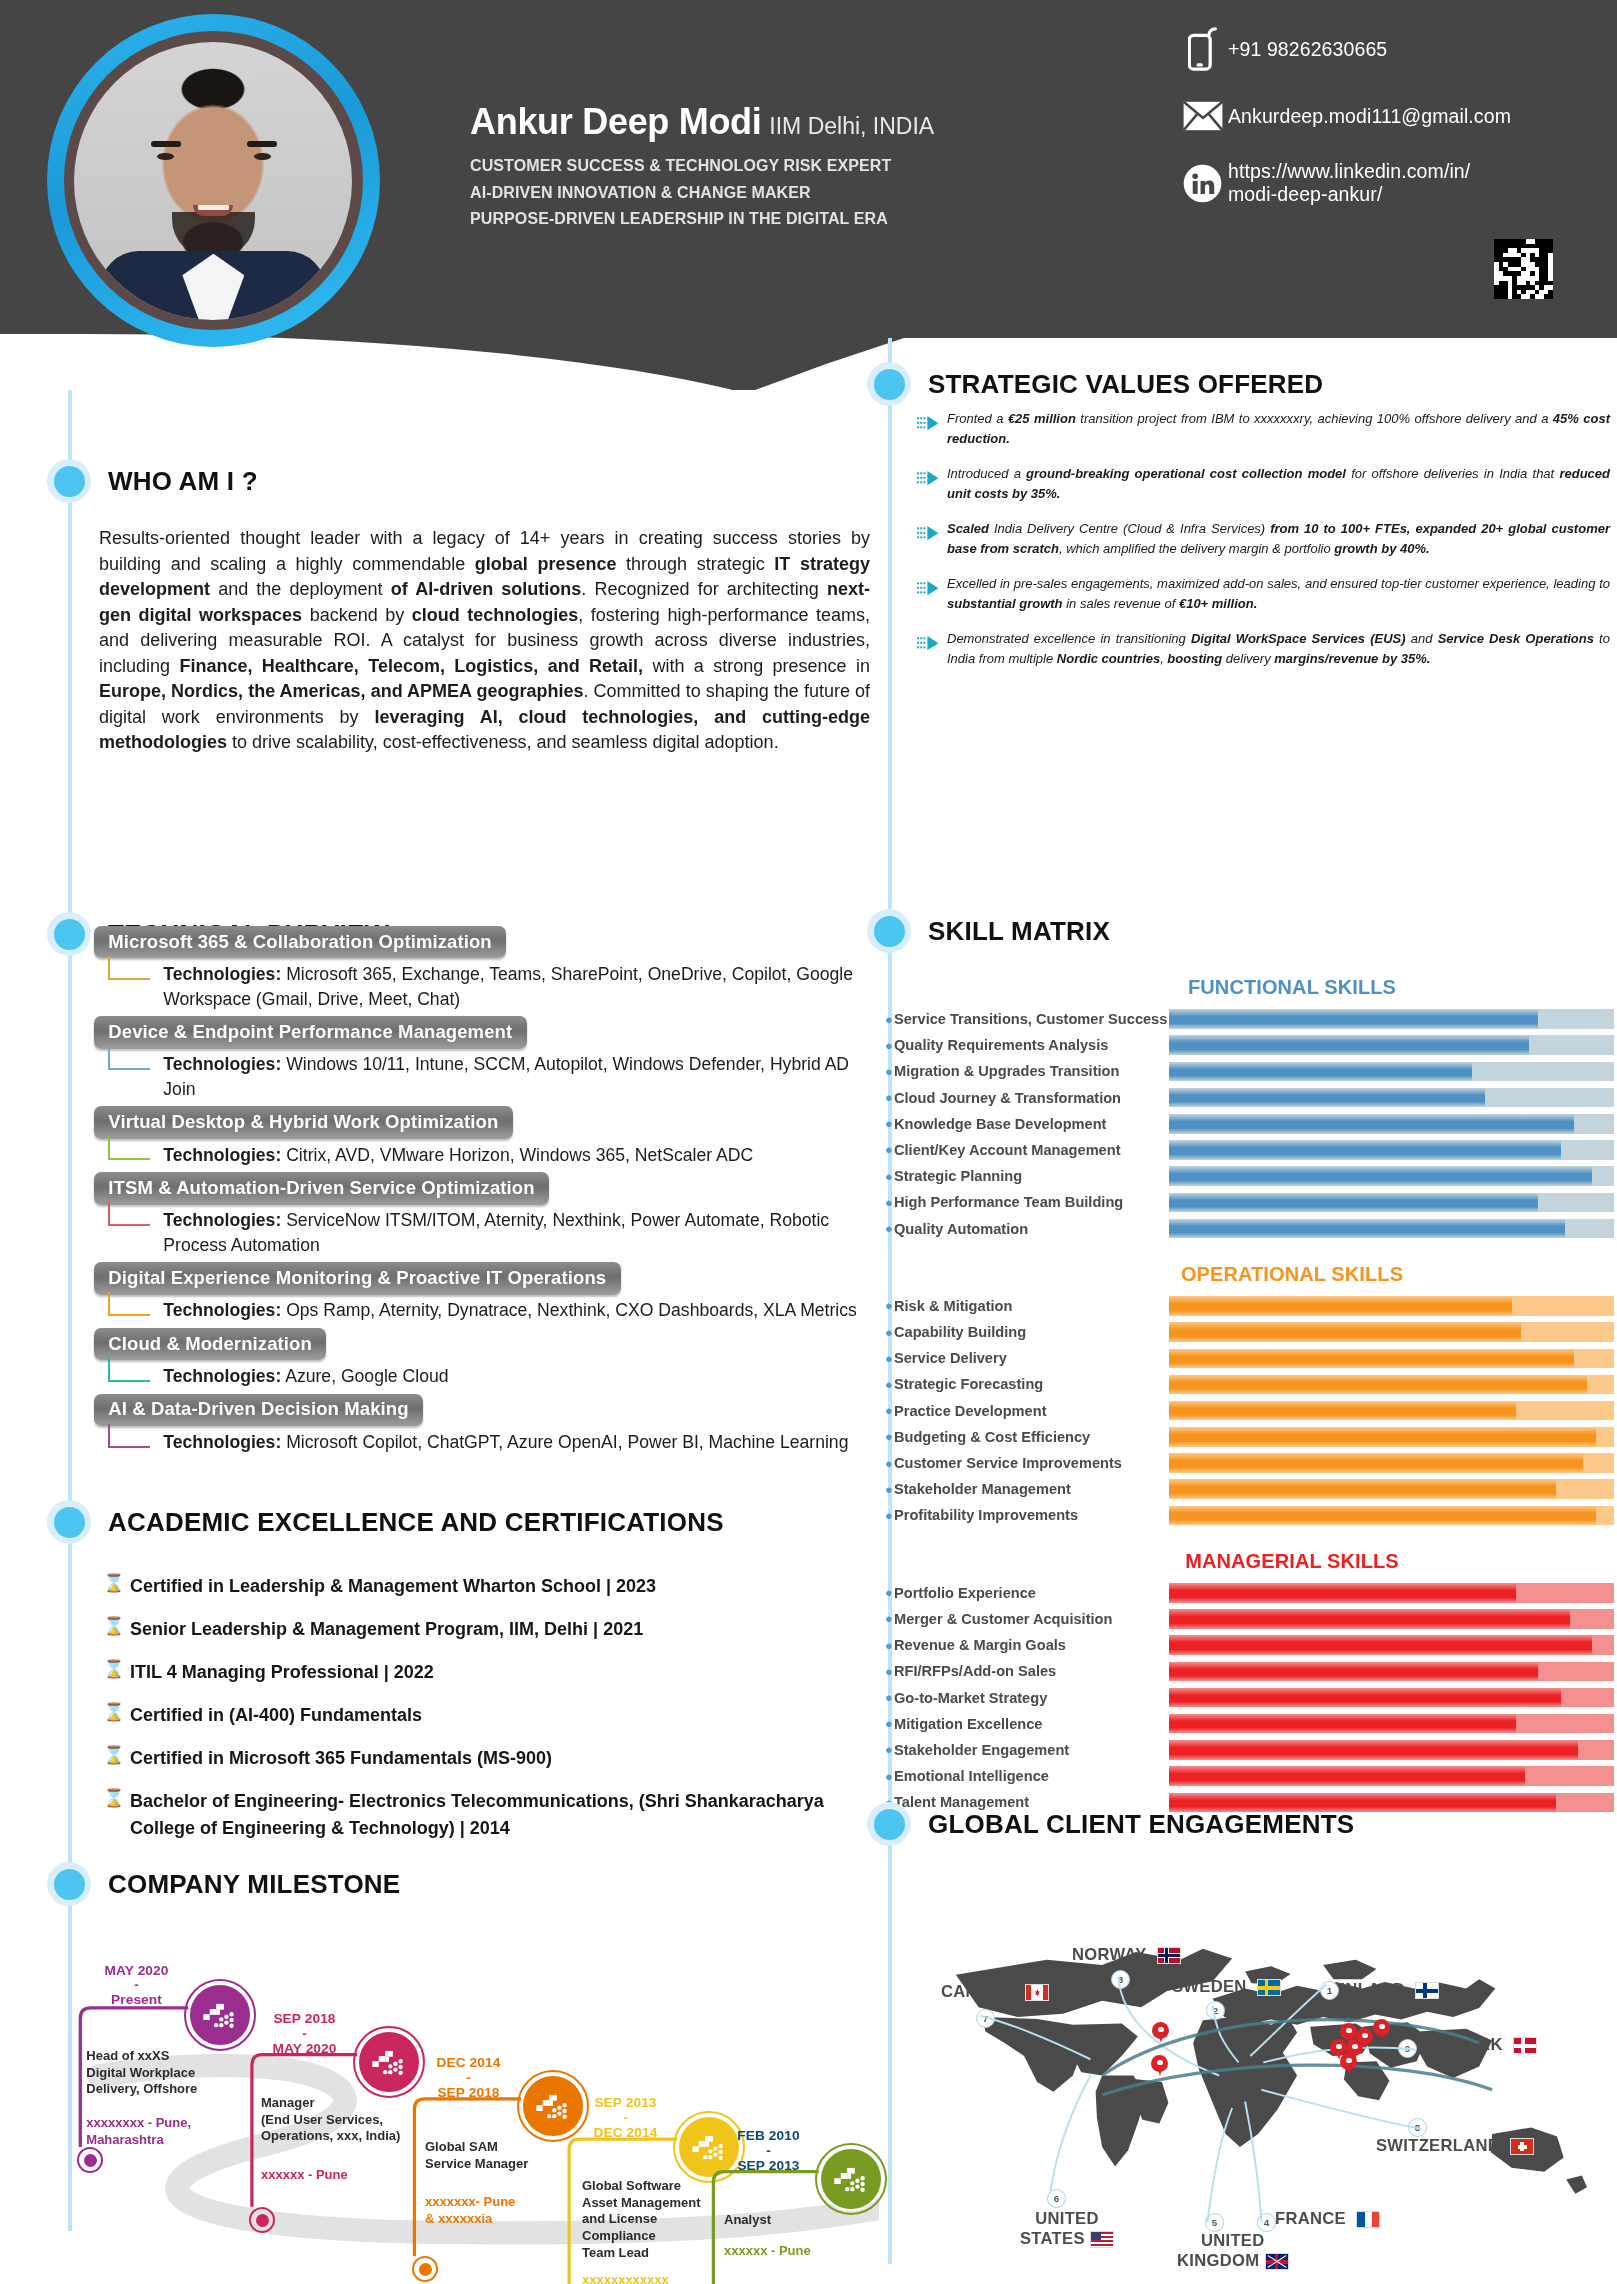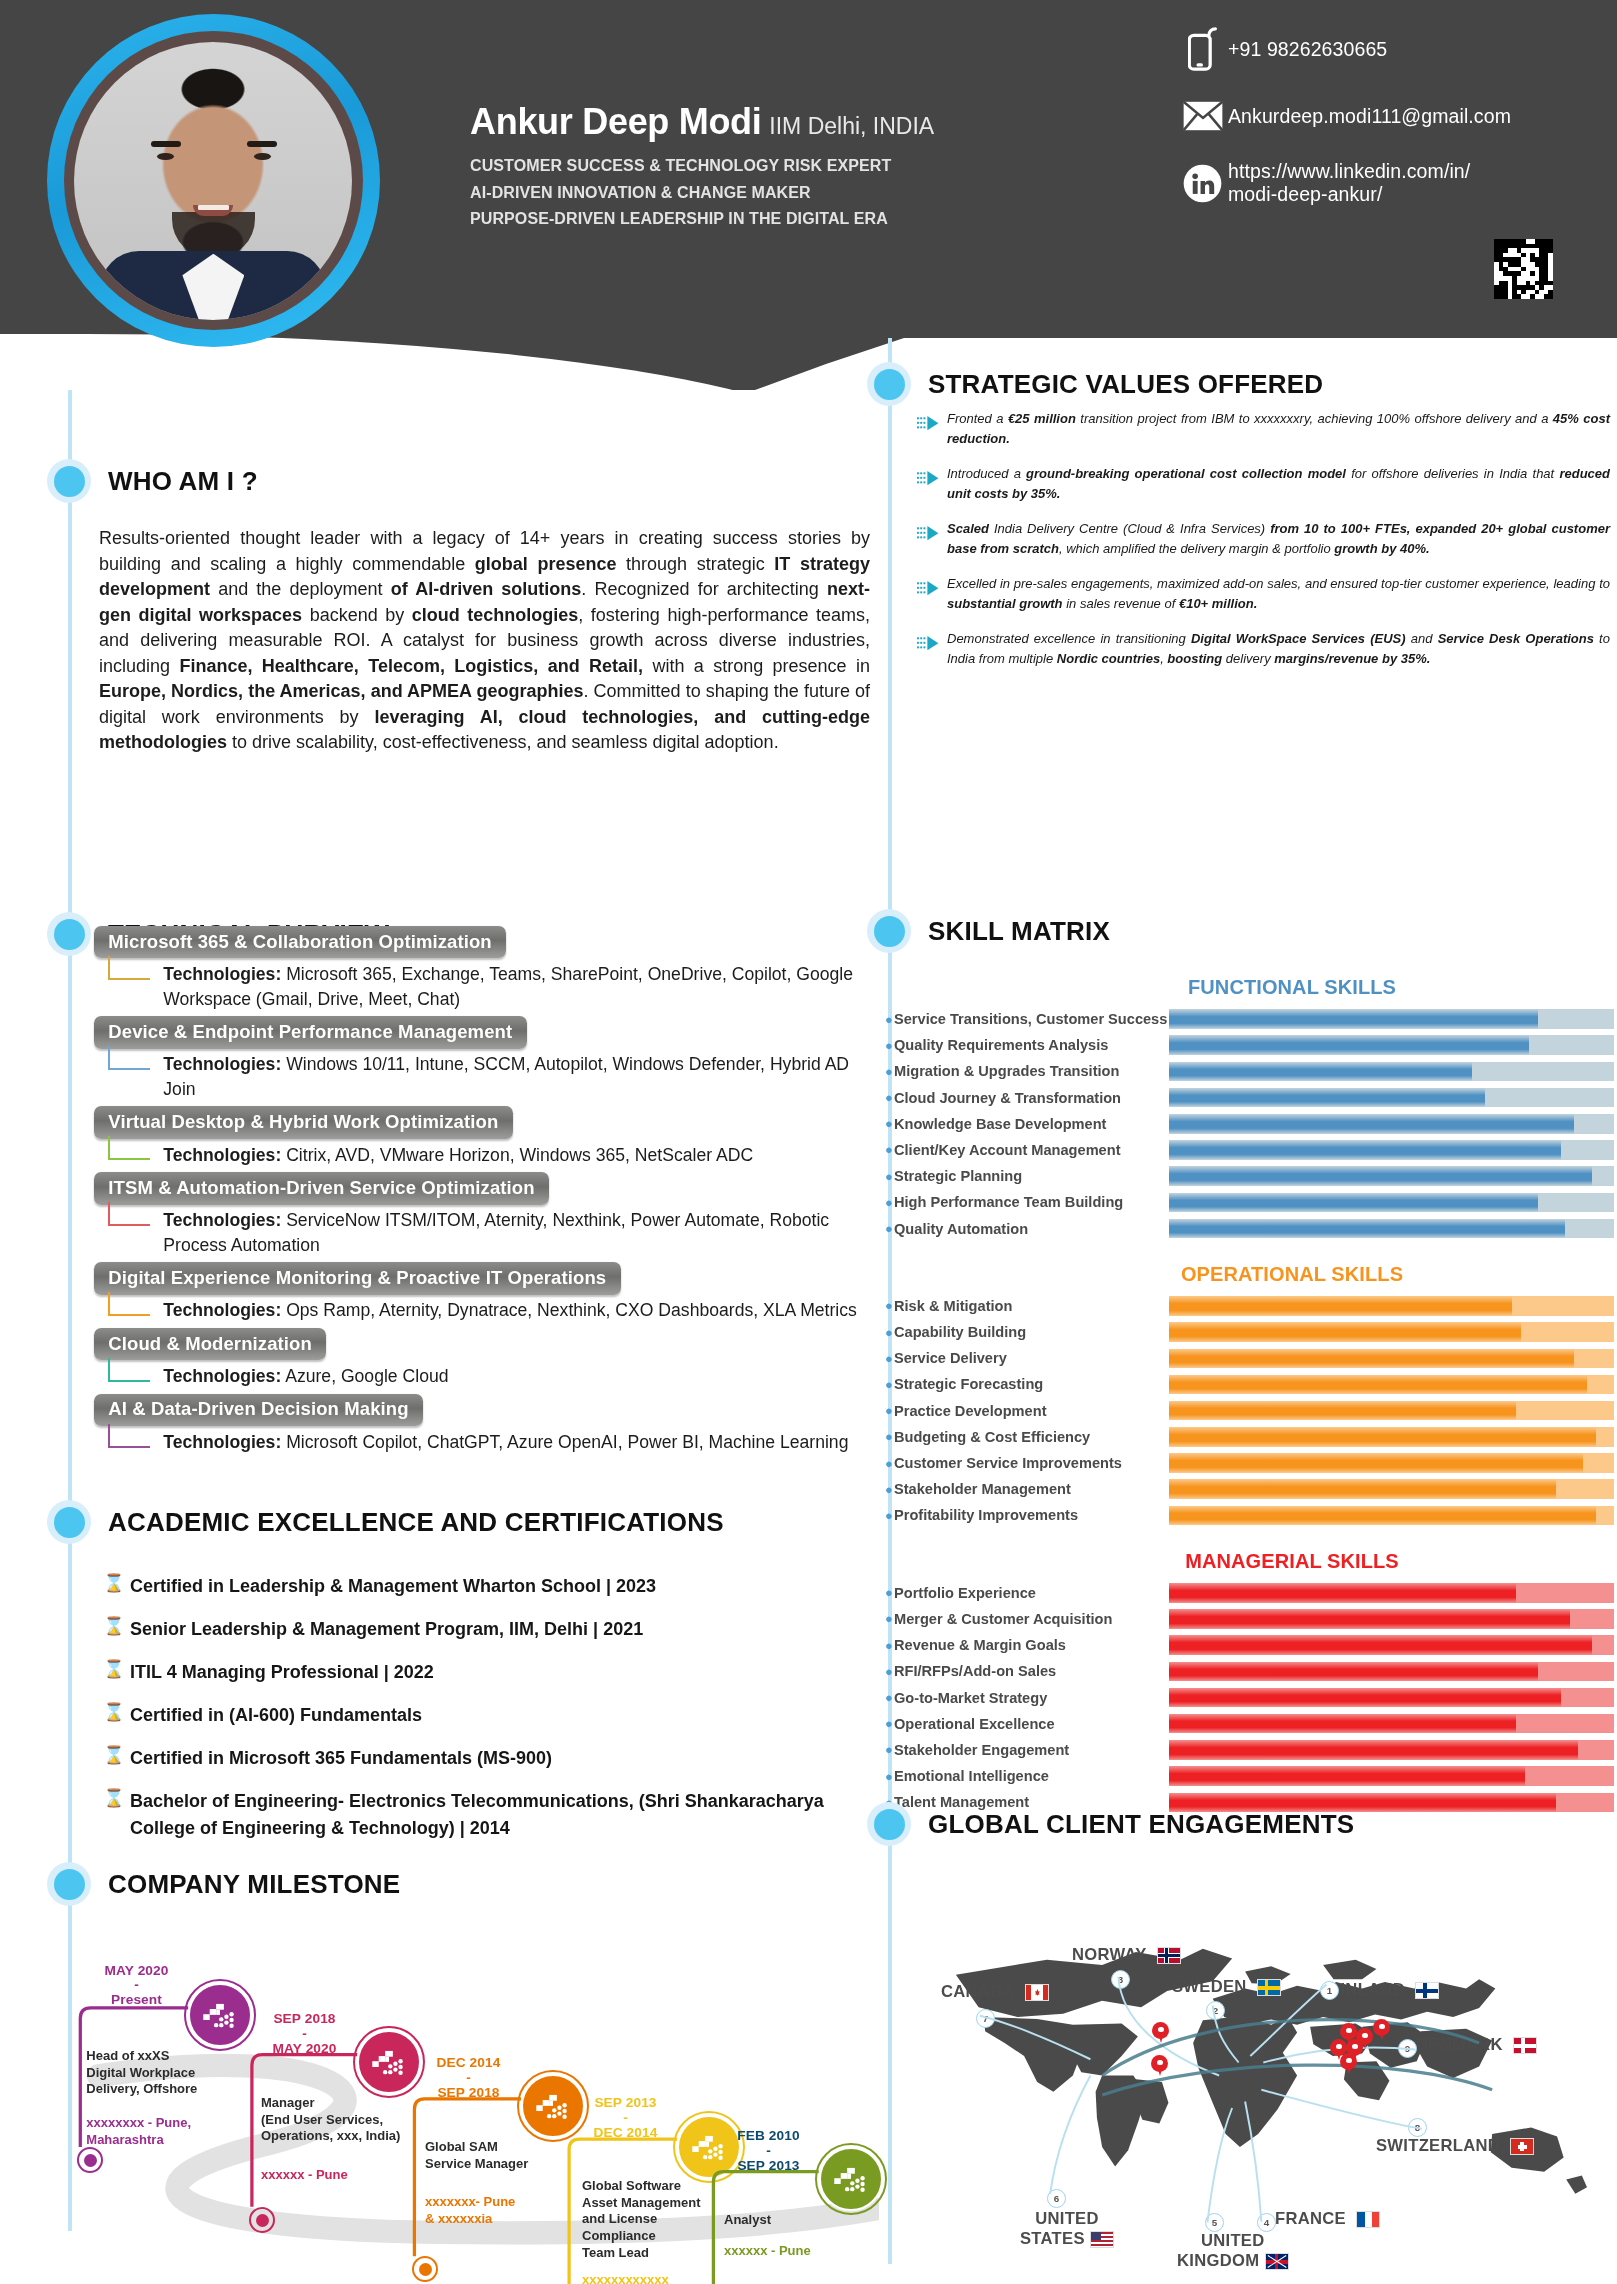--- a/index.html
+++ b/index.html
@@ -389,21 +389,21 @@
     <div class="acad-row">
       <span class="acad-ic">⌛</span>
       <span class="acad-tx">Senior Leadership &amp; Management Program, IIM, Delhi | 2021</span>
     </div>
     <div class="acad-row">
       <span class="acad-ic">⌛</span>
       <span class="acad-tx">ITIL 4 Managing Professional | 2022</span>
     </div>
     <div class="acad-row">
       <span class="acad-ic">⌛</span>
-      <span class="acad-tx">Certified in (AI-600) Fundamentals</span>
+      <span class="acad-tx">Certified in (AI-400) Fundamentals</span>
     </div>
     <div class="acad-row">
       <span class="acad-ic">⌛</span>
       <span class="acad-tx">Certified in Microsoft 365 Fundamentals (MS-900)</span>
     </div>
     <div class="acad-row">
       <span class="acad-ic">⌛</span>
       <span class="acad-tx">Bachelor of Engineering- Electronics Telecommunications, (Shri Shankaracharya College of Engineering &amp; Technology) | 2014</span>
     </div>
   </div>
@@ -692,21 +692,21 @@
       <div class="sk-row">
         <span class="sk-bullet">●</span>
         <span class="sk-label">Go-to-Market Strategy</span>
         <span class="sk-track">
           <span class="sk-bg" style="background:#f4908f"></span>
           <span class="sk-fg" style="width:88%;background:linear-gradient(180deg,#f4908f 0%,#ed2024 38%,#ed2024 72%,#f4908f 100%)"></span>
         </span>
       </div>
       <div class="sk-row">
         <span class="sk-bullet">●</span>
-        <span class="sk-label">Operational Excellence</span>
+        <span class="sk-label">Mitigation Excellence</span>
         <span class="sk-track">
           <span class="sk-bg" style="background:#f4908f"></span>
           <span class="sk-fg" style="width:78%;background:linear-gradient(180deg,#f4908f 0%,#ed2024 38%,#ed2024 72%,#f4908f 100%)"></span>
         </span>
       </div>
       <div class="sk-row">
         <span class="sk-bullet">●</span>
         <span class="sk-label">Stakeholder Engagement</span>
         <span class="sk-track">
           <span class="sk-bg" style="background:#f4908f"></span>

